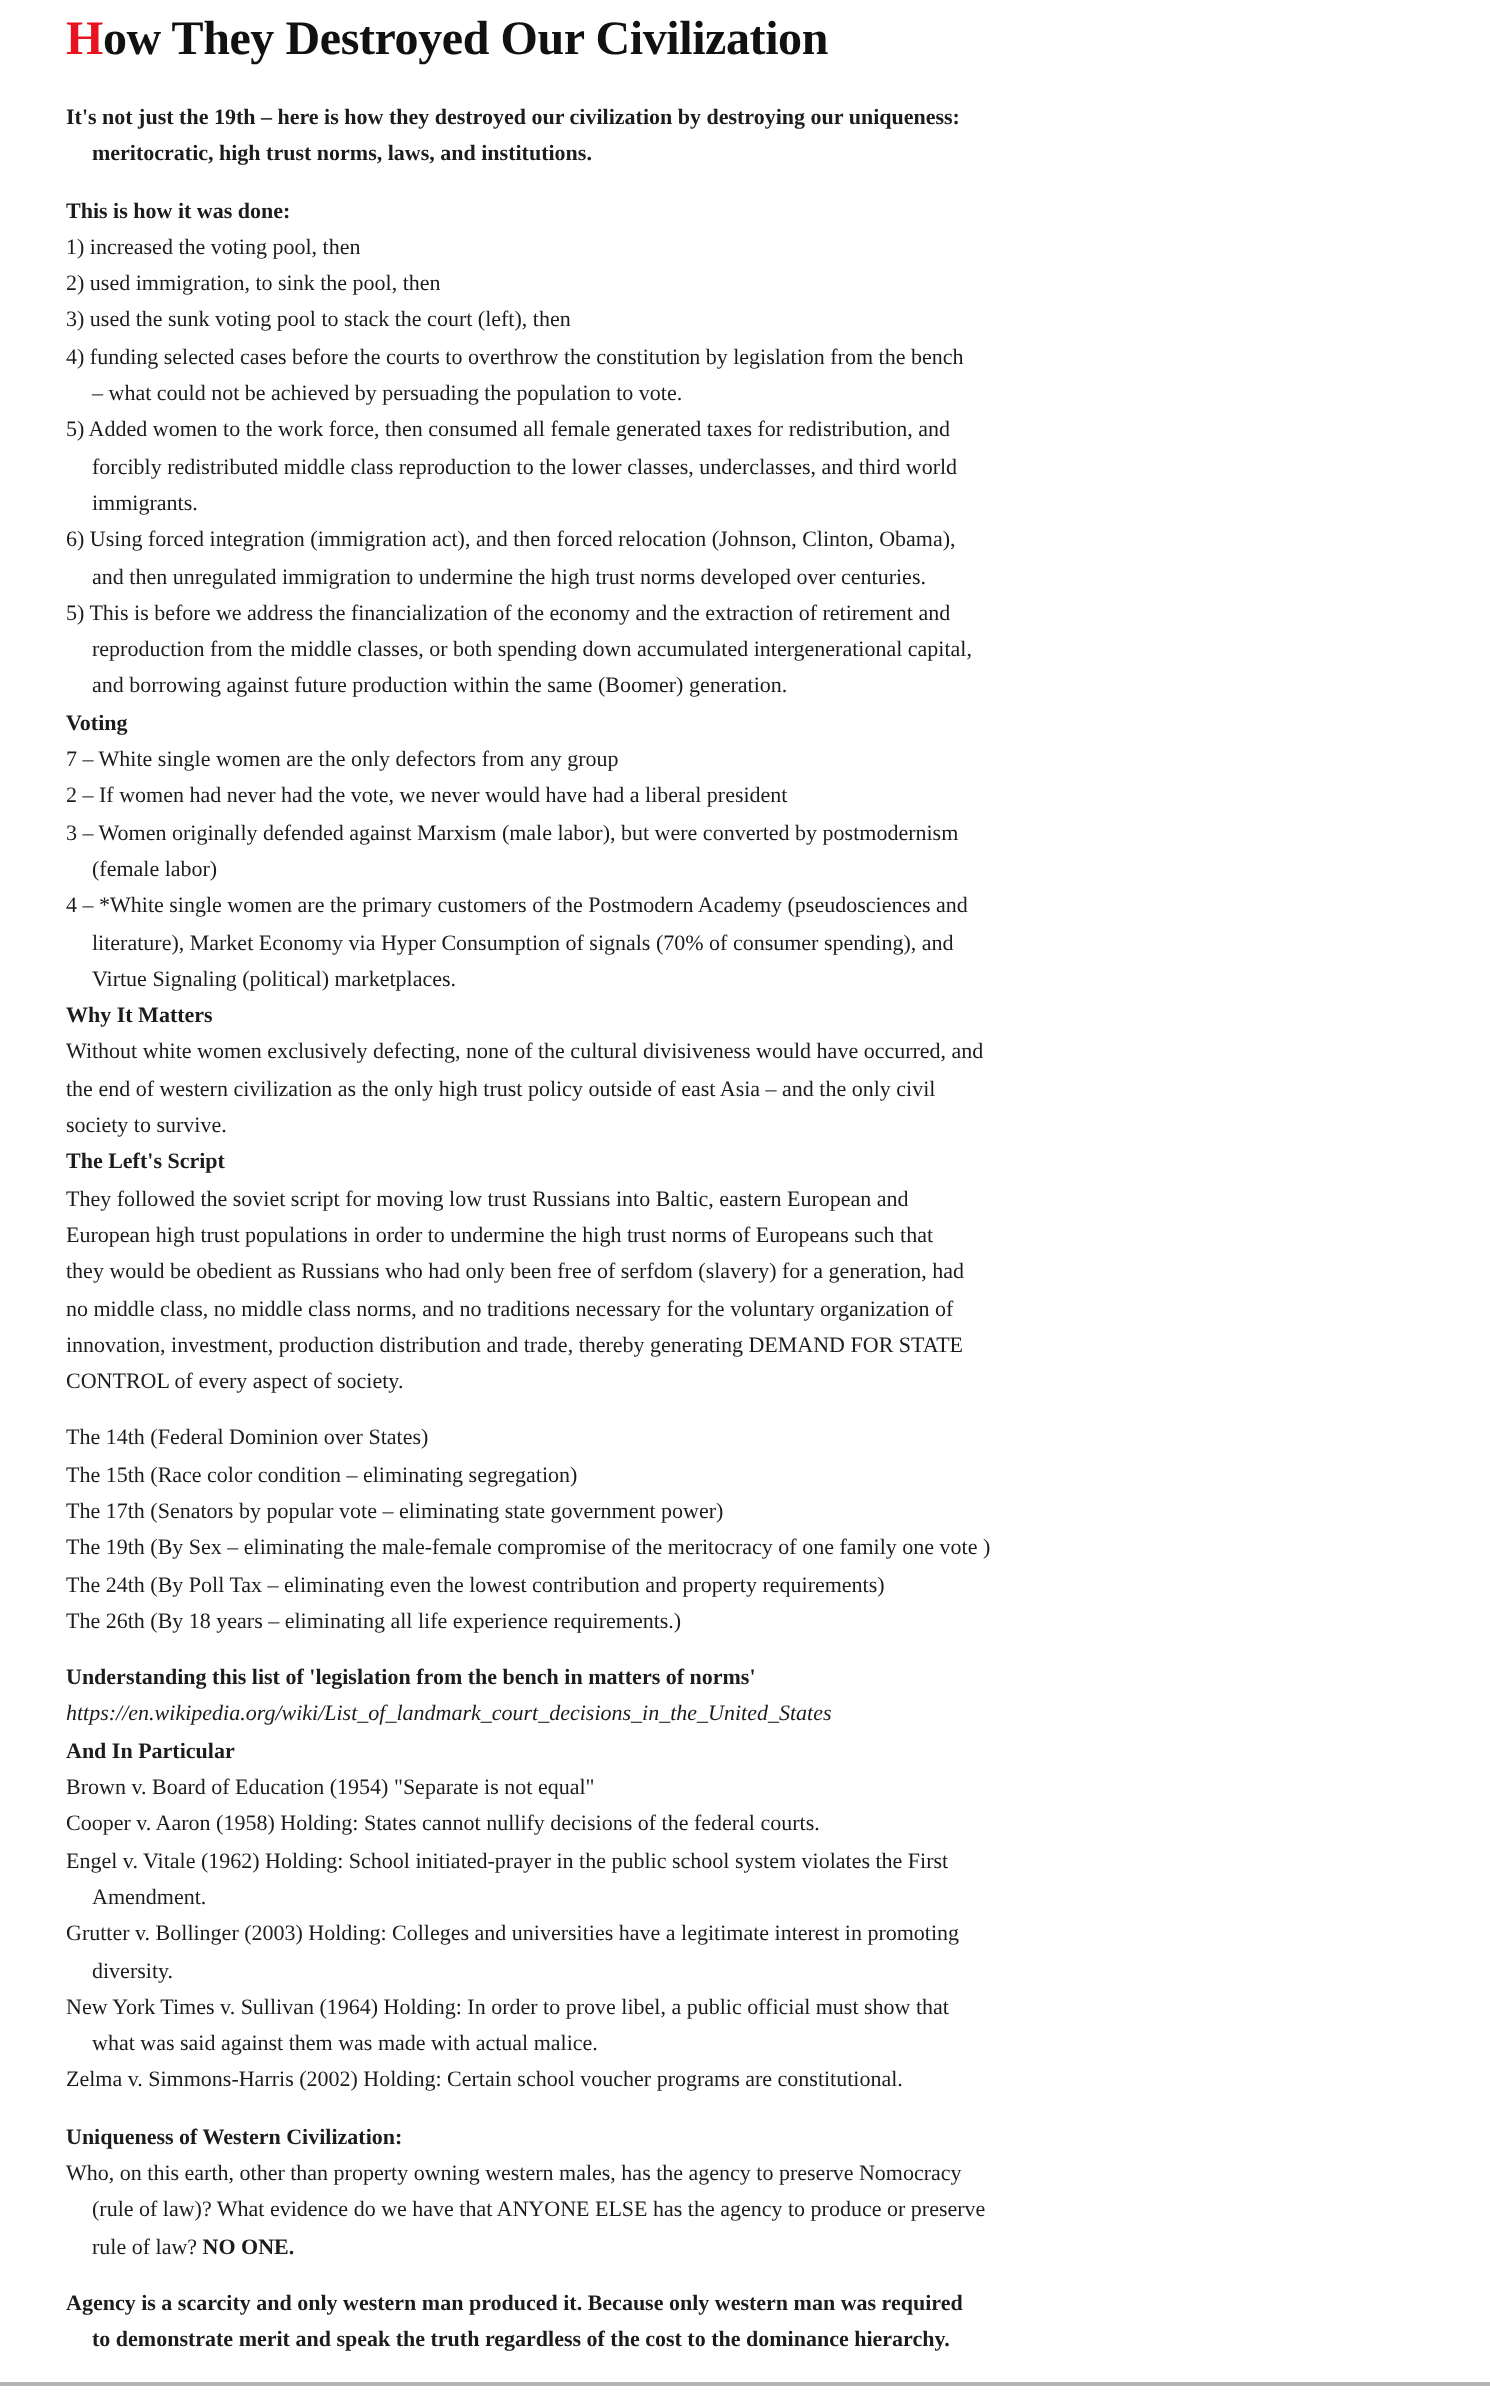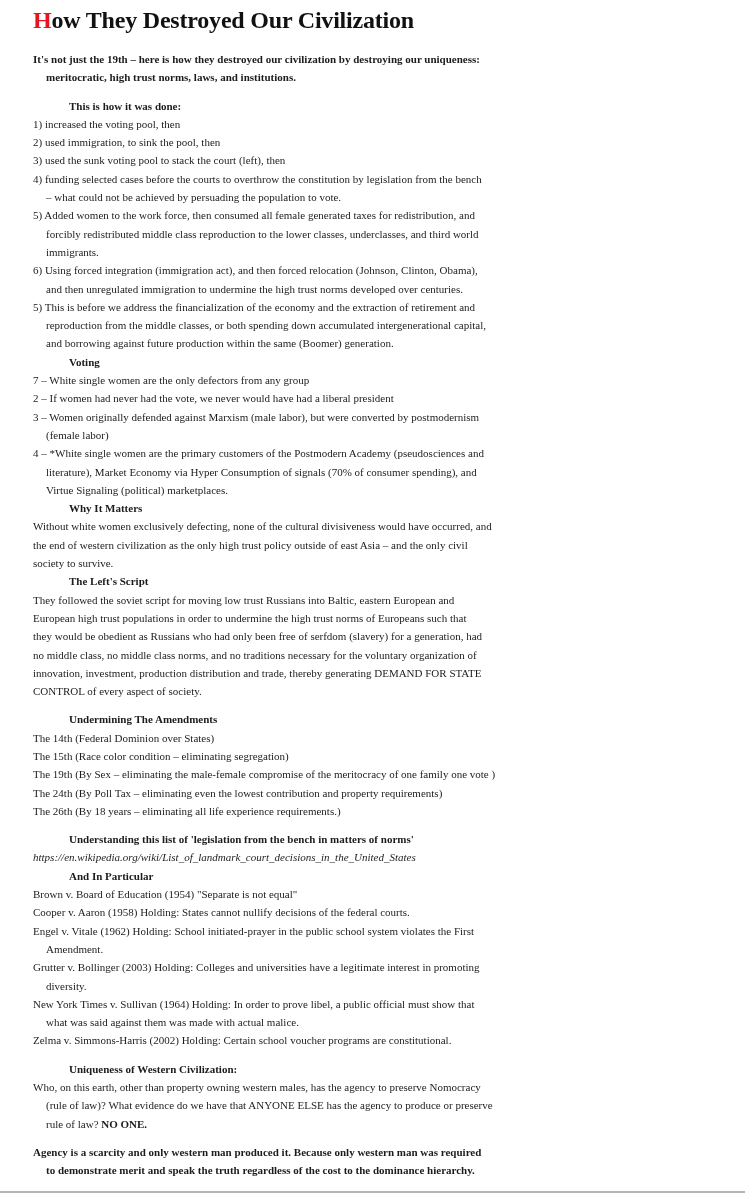--- a/index.html
+++ b/index.html
@@ -9,21 +9,21 @@
     font-family:"Liberation Serif","DejaVu Serif",serif;
   }
   .page{padding:0 28px 0 33px;}
   h1.doc-title{
     font-size:24px;line-height:28px;font-weight:bold;
     margin:6px 0 16px 0;letter-spacing:-0.2px;color:#111;
   }
   h1.doc-title .t-initial{color:#e8131f;}
   .block{font-size:11px;line-height:18.3px;white-space:pre-line;}
   .hang{padding-left:13px;text-indent:-13px;}
-  .heading{font-weight:bold;margin-left:36px;}
+  .heading{font-weight:bold;}
   .bold{font-weight:bold;}
   .url{font-style:italic;}
   .spacer{height:10px;}
   .bottom-divider{
     position:absolute;left:0;top:1191px;width:745px;height:2px;
     background:#b4b4b6;
   }
 </style>
 </head>
 <body>
@@ -61,23 +61,23 @@
 the end of western civilization as the only high trust policy outside of east Asia – and the only civil
 society to survive.</div>
       <div class="block heading">The Left's Script</div>
       <div class="block">They followed the soviet script for moving low trust Russians into Baltic, eastern European and
 European high trust populations in order to undermine the high trust norms of Europeans such that
 they would be obedient as Russians who had only been free of serfdom (slavery) for a generation, had
 no middle class, no middle class norms, and no traditions necessary for the voluntary organization of
 innovation, investment, production distribution and trade, thereby generating DEMAND FOR STATE
 CONTROL of every aspect of society.</div>
       <div class="spacer"></div>
-      <div class="block heading">Undermining The Amendments</div>
       <div class="block hang">The 14th (Federal Dominion over States)</div>
       <div class="block hang">The 15th (Race color condition – eliminating segregation)</div>
+      <div class="block hang">The 17th (Senators by popular vote – eliminating state government power)</div>
       <div class="block hang">The 19th (By Sex – eliminating the male-female compromise of the meritocracy of one family one vote )</div>
       <div class="block hang">The 24th (By Poll Tax – eliminating even the lowest contribution and property requirements)</div>
       <div class="block hang">The 26th (By 18 years – eliminating all life experience requirements.)</div>
       <div class="spacer"></div>
       <div class="block heading">Understanding this list of 'legislation from the bench in matters of norms'</div>
       <div class="block url">https://en.wikipedia.org/wiki/List_of_landmark_court_decisions_in_the_United_States</div>
       <div class="block heading">And In Particular</div>
       <div class="block hang">Brown v. Board of Education (1954) "Separate is not equal"</div>
       <div class="block hang">Cooper v. Aaron (1958) Holding: States cannot nullify decisions of the federal courts.</div>
       <div class="block hang">Engel v. Vitale (1962) Holding: School initiated-prayer in the public school system violates the First

